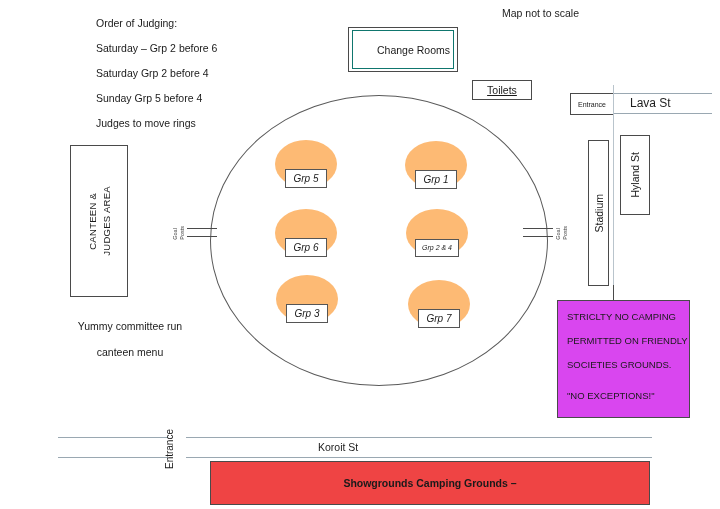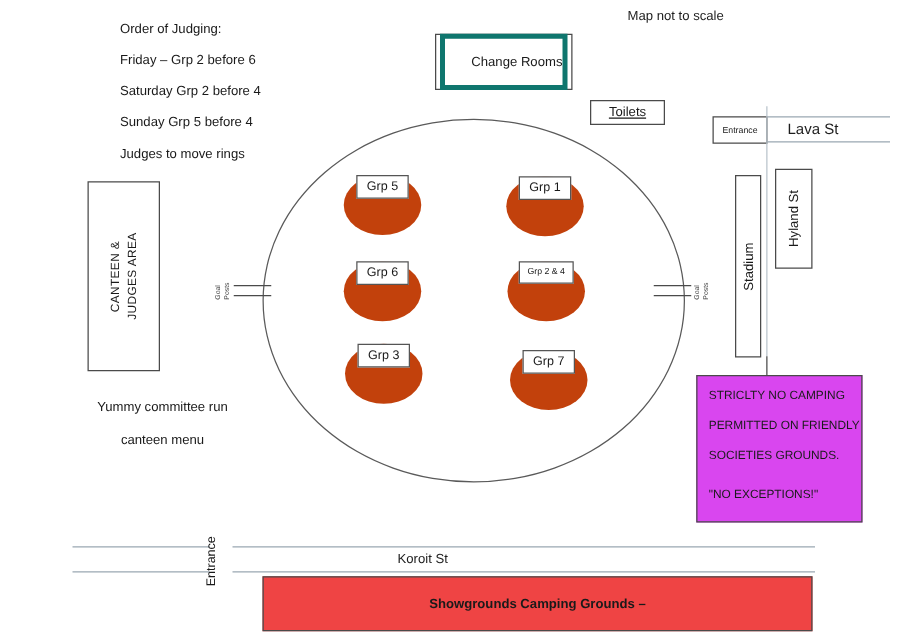--- a/index.html
+++ b/index.html
@@ -39,21 +39,21 @@
     border: 1px solid #4a4a4a;
     background: #ffffff;
     display: flex;
     align-items: center;
     justify-content: center;
     text-align: center;
     font-size: 10.5px;
   }
 
   #change-rooms-outer { left: 348px; top: 27px; width: 110px; height: 45px; padding: 3px; }
-  #change-rooms-inner { width: 100%; height: 100%; border: 4px solid #0f766e; display:flex; align-items:center; justify-content:center;padding-left:21px; }
+  #change-rooms-inner { width: 100%; height: 100%; border: 1px solid #0f766e; display:flex; align-items:center; justify-content:center;padding-left:21px; }
 
   #toilets-box { left: 472px; top: 80px; width: 60px; height: 20px; text-decoration: underline; }
 
   #entrance-box { left: 570px; top: 93px; width: 44px; height: 22px; font-size: 7px; }
 
   
   #stadium-box { left: 588px; top: 140px; width: 21px; height: 146px; }
   #stadium-box .vlabel, #hyland-box .vlabel {
     writing-mode: vertical-rl;
     transform: rotate(180deg);
@@ -84,25 +84,25 @@
   #oval {
     left: 210px; top: 95px; width: 336px; height: 289px;
     border: 1px solid #5a5a5a;
     border-radius: 50%;
     background: transparent;
   }
 
   
   .ring {
     border-radius: 50%;
-    background: #c2410c;
+    background: #fdba74;
     display: flex;
-    align-items: flex-start;
+    align-items: flex-end;
     justify-content: center;
-    width: 62px; height: 48px;
+    width: 62px; height: 48px; font-style: italic;
   }
   .ring .tag {
     background: #ffffff;
     border: 1px solid #555;
     font-size: 10px;
     padding: 3px 7px;
     line-height: 1.1;
     white-space: nowrap;
     color: #1a1a1a;
   }
@@ -174,21 +174,21 @@
   }
   #camping-grounds .line { font-size: 10.5px; white-space: nowrap; }
 </style>
 </head>
 <body>
 
 <div id="canvas">
 
   <div id="judging-order" class="abs">
     <div class="line">Order of Judging:</div>
-    <div class="line">Friday – Grp 2 before 6</div>
+    <div class="line">Saturday – Grp 2 before 6</div>
     <div class="line">Saturday Grp 2 before 4</div>
     <div class="line">Sunday Grp 5 before 4</div>
     <div class="line">Judges to move rings</div>
   </div>
 
   <div id="map-note" class="abs txt">Map not to scale</div>
 
   <div id="change-rooms-outer" class="abs box">
     <div id="change-rooms-inner">
       <span>Change Rooms</span>

